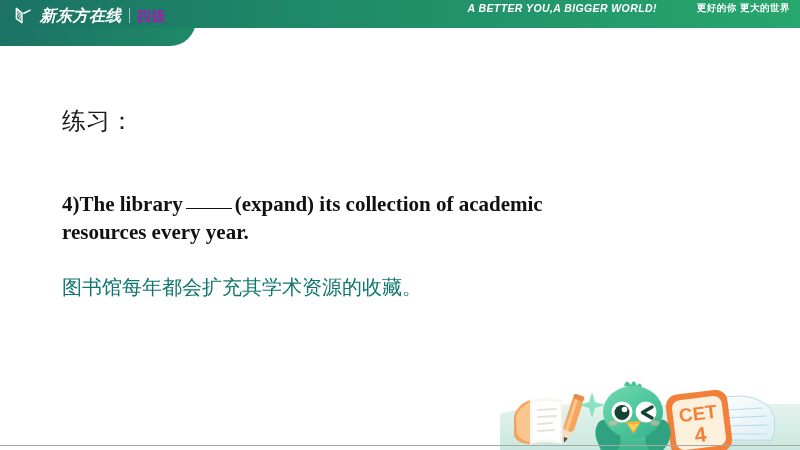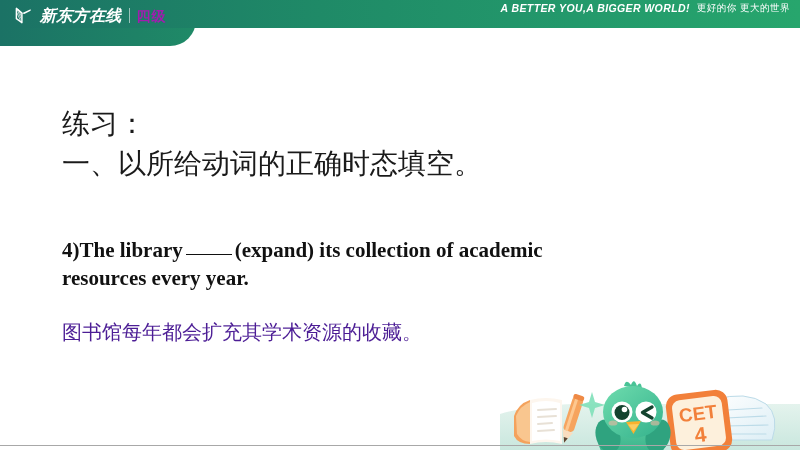--- a/index.html
+++ b/index.html
@@ -74,51 +74,51 @@
     white-space: nowrap;
     letter-spacing: 1px;
   }
 
   .slogan {
     position: absolute;
     right: 10px; top: 0;
     height: 16px;
     display: flex;
     align-items: center;
-    gap: 7px;
     z-index: 6;
     white-space: nowrap;
   }
   .slogan-en {
     color: #ffffff;
     font-family: "Liberation Sans", "DejaVu Sans", sans-serif;
     font-size: 10.5px;
     font-weight: bold;
     font-style: italic;
     letter-spacing: 0.4px;
   }
   .slogan-cn {
     color: #ffffff;
     font-family: "Liberation Sans", "DejaVu Sans", sans-serif;
     font-size: 9.5px;
-    font-weight: normal;
+    font-weight: bold;
     letter-spacing: 0.5px;
+    margin-left: 40px;
   }
 
   
   .content {
     position: absolute;
     left: 62px;
     top: 104px;
     width: 620px;
     z-index: 3;
   }
   .cn-heading {
     font-family: "DejaVu Serif", "Liberation Serif", serif;
-    font-size: 28px;
+    font-size: 24px;
     color: #1a1a1a;
     line-height: 1.42;
     white-space: nowrap;
   }
   .block-gap {
     height: 52px;
   }
   .en-sentence {
     font-family: "Liberation Serif", "DejaVu Serif", serif;
     font-size: 21px;
@@ -131,21 +131,21 @@
     display: inline-block;
     width: 46px;
     border-bottom: 1.6px solid #111111;
     margin: 0 3px;
     vertical-align: 2px;
   }
   .cn-translation {
     margin-top: 26px;
     font-family: "DejaVu Serif", "Liberation Serif", serif;
     font-size: 20px;
-    color: #4c1d95;
+    color: #0f766e;
     line-height: 1.4;
     white-space: nowrap;
   }
 
   
   .footer-rule {
     position: absolute;
     left: 0;
     top: 445px;
     width: 800px;
@@ -187,21 +187,20 @@
   <span class="logo-level">四级</span>
 </div>
 
 <div class="slogan">
   <span class="slogan-en">A BETTER YOU,A BIGGER WORLD!</span>
   <span class="slogan-cn">更好的你 更大的世界</span>
 </div>
 
 <div class="content">
   <div class="cn-heading">练习：</div>
-  <div class="cn-heading">一、以所给动词的正确时态填空。</div>
 
   <div class="block-gap"></div>
 
   <div class="en-sentence"><span>4)</span><span>The library</span><span class="blank-underline"></span><span>(expand) its collection of academic resources every year.</span></div>
 
   <div class="cn-translation">图书馆每年都会扩充其学术资源的收藏。</div>
 </div>
 
 <div class="footer-rule"></div>
 

